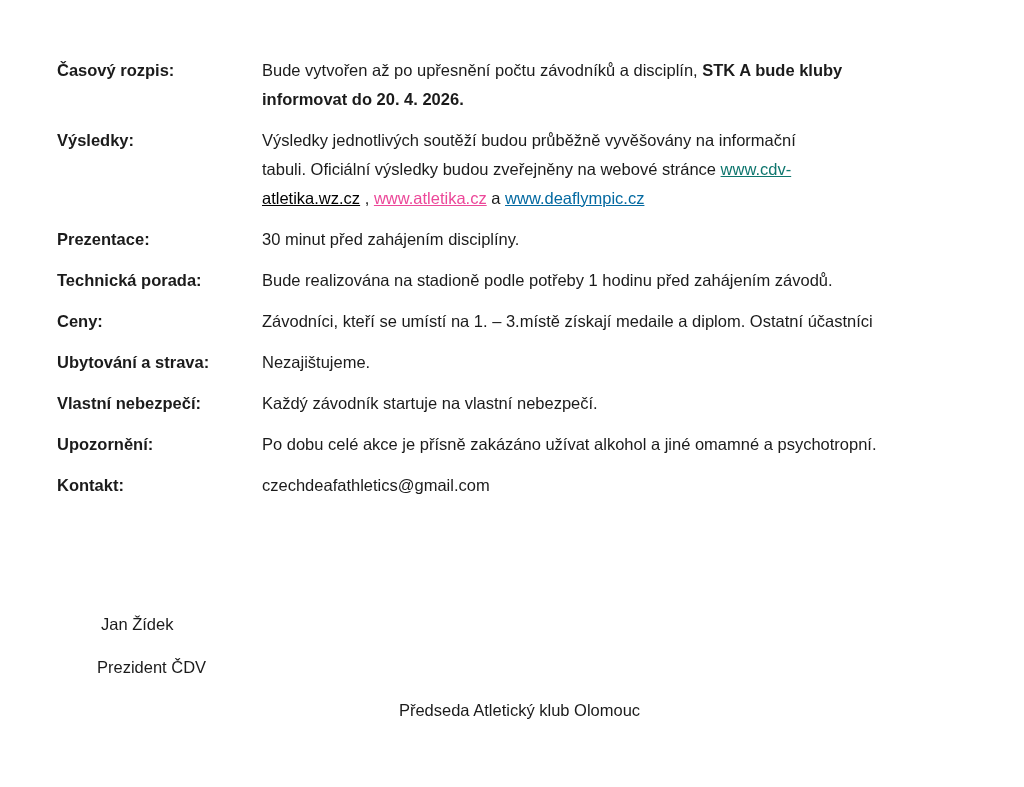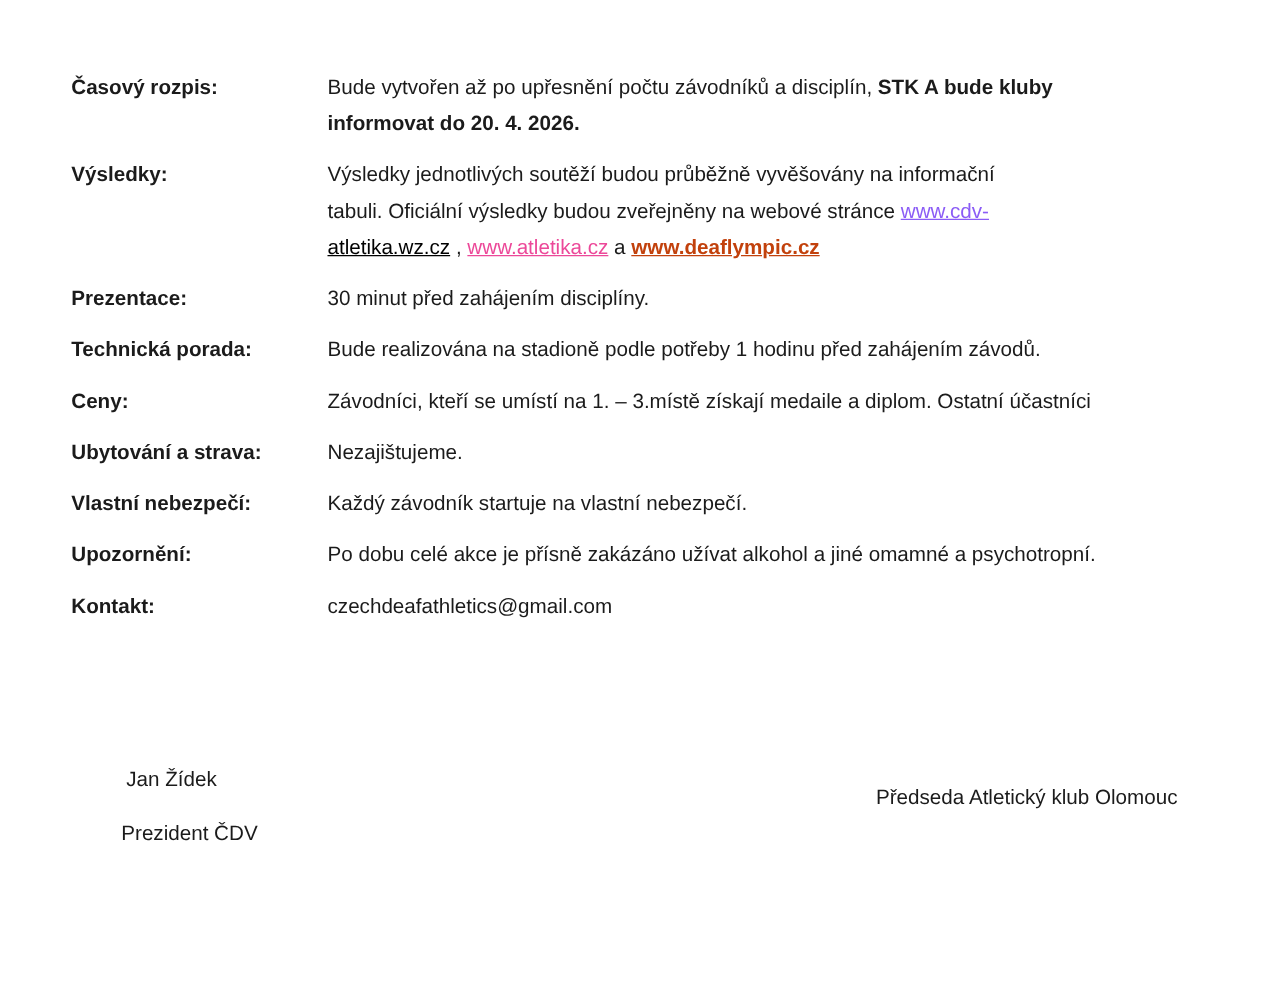--- a/index.html
+++ b/index.html
@@ -39,20 +39,21 @@
     color: #94b54e;
     text-decoration: underline;
     cursor: pointer;
   }
   .sigs {
     margin-top: 110px;
     display: flex;
     justify-content: space-between;
     padding-left: 97px;
     padding-right: 82px;
+    flex-direction: column;
   }
   .sig-left { text-align: left; }
   .sig-left .sig-name { padding-left: 4px; }
   .sig-right { text-align: center; }
   .sig-title { margin-top: 14px; }
 </style>
 </head>
 <body>
 
 <div class="doc" style="color: rgb(27, 27, 27); background: rgb(255, 255, 255);">
@@ -61,22 +62,22 @@
         <div class="row-label">Časový rozpis:</div>
         <div class="row-content">
           <div class="row-line"><span class="seg-normal">Bude vytvořen až po upřesnění počtu závodníků a disciplín, </span><span class="seg-bold">STK A bude kluby</span></div>
           <div class="row-line"><span class="seg-bold">informovat do 20. 4. 2026.</span></div>
         </div>
       </div>
       <div class="row">
         <div class="row-label">Výsledky:</div>
         <div class="row-content">
           <div class="row-line"><span class="seg-normal">Výsledky jednotlivých soutěží budou průběžně vyvěšovány na informační</span></div>
-          <div class="row-line"><span class="seg-normal">tabuli. Oficiální výsledky budou zveřejněny na webové stránce </span><a class="seg-link" style="color: #8b5cf6;">www.cdv-</a></div>
-          <div class="row-line"><a class="seg-link" style="color: #000000;">atletika.wz.cz</a><span class="seg-normal"> , </span><a class="seg-link" style="color: #ec4899;">www.atletika.cz</a><span class="seg-normal"> a </span><a class="seg-link" style="color: #c2410c; font-weight: bold;">www.deaflympic.cz</a></div>
+          <div class="row-line"><span class="seg-normal">tabuli. Oficiální výsledky budou zveřejněny na webové stránce </span><a class="seg-link" style="color: #0f766e;">www.cdv-</a></div>
+          <div class="row-line"><a class="seg-link" style="color: #000000;">atletika.wz.cz</a><span class="seg-normal"> , </span><a class="seg-link" style="color: #ec4899;">www.atletika.cz</a><span class="seg-normal"> a </span><a class="seg-link" style="color: #0369a1;">www.deaflympic.cz</a></div>
         </div>
       </div>
       <div class="row">
         <div class="row-label">Prezentace:</div>
         <div class="row-content">
           <div class="row-line"><span class="seg-normal">30 minut před zahájením disciplíny.</span></div>
         </div>
       </div>
       <div class="row">
         <div class="row-label">Technická porada:</div>

